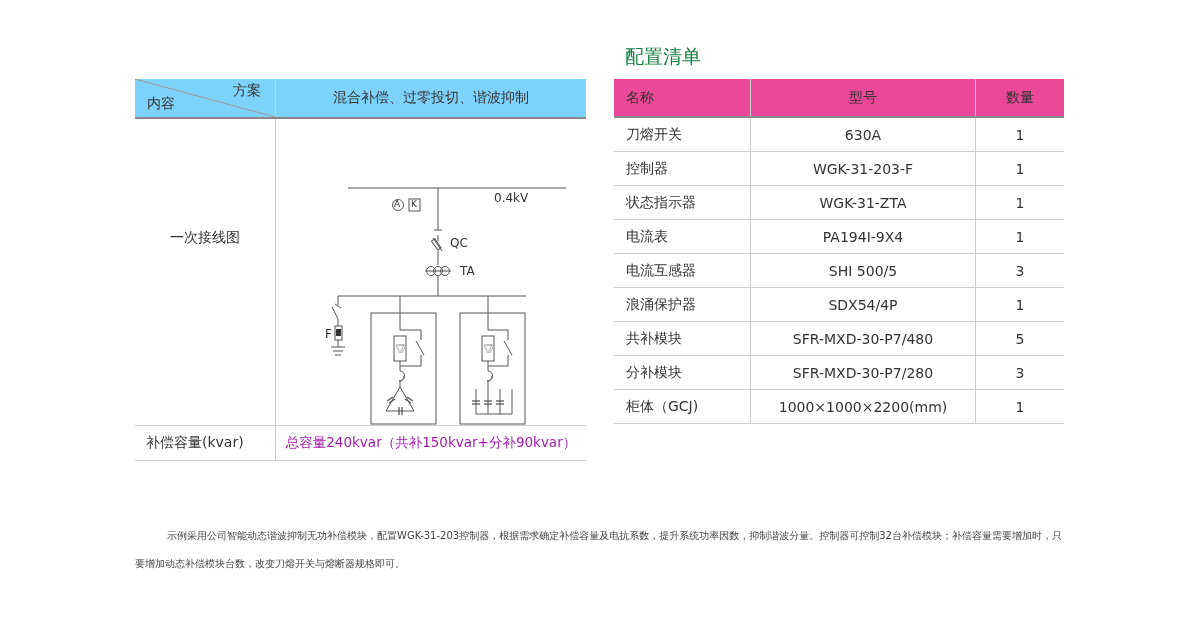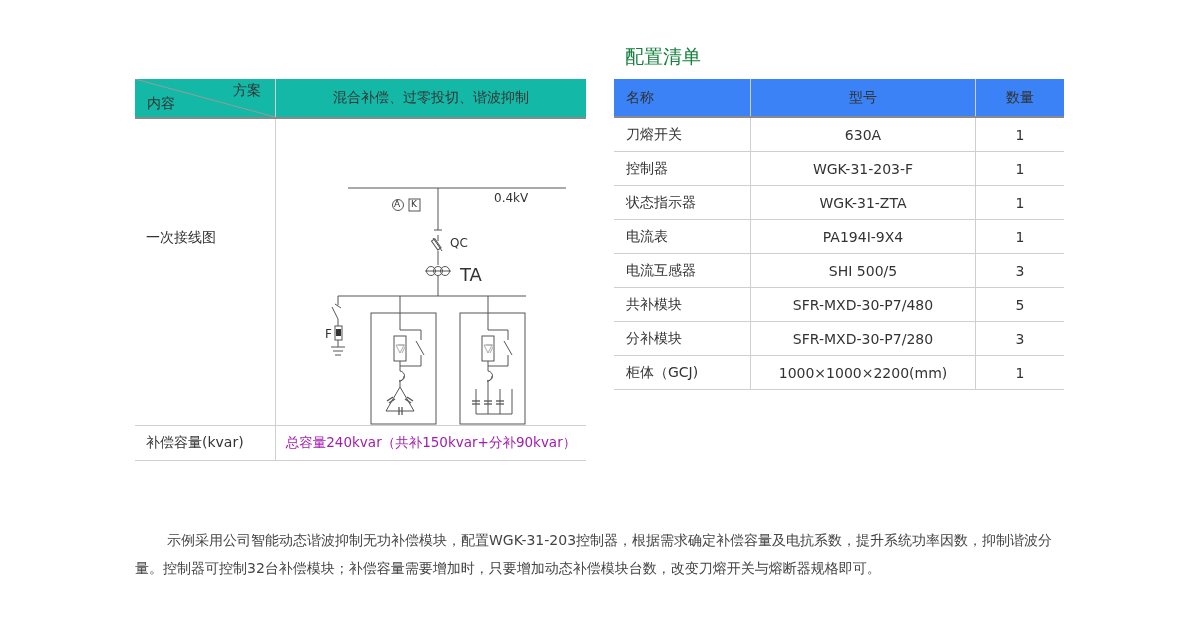--- a/index.html
+++ b/index.html
@@ -6,53 +6,53 @@
   body {
     width: 1200px; height: 631px; background: #ffffff; position: relative; overflow: hidden;
     font-family: "DejaVu Sans", "Liberation Sans", sans-serif; color: #333333;
   }
   
   .scheme {
     position: absolute; left: 135px; top: 79px; width: 451px;
     border-collapse: collapse; font-size: 14px;
   }
   .scheme td { padding: 0; }
-  .scheme .hdr td { background: #14b8a6; height: 38px; border-bottom: 2px solid #8a8a8a; }
+  .scheme .hdr td { background: #7dd3fc; height: 38px; border-bottom: 2px solid #8a8a8a; }
   .scheme .c1 { width: 140px; border-right: 1px solid #cfcfcf; position: relative; }
   .scheme .c2 { text-align: center; }
   .diag-cell { position: relative; height: 38px; }
   .diag-cell svg { position: absolute; left: 0; top: 0; }
   .diag-top { position: absolute; right: 14px; top: 3px; font-size: 14px; }
   .diag-bottom { position: absolute; left: 12px; top: 16px; font-size: 14px; }
   .scheme .row-diagram td { height: 306px; border-bottom: 1px solid #cfcfcf; }
   .scheme .row-diagram .c1 { padding-left: 11px; vertical-align: middle; }
-  .scheme .row-diagram .c1 .lbl { position: relative; top: -34px; }
+  .scheme .row-diagram .c1 .lbl { position: relative; top: -34px; margin-left: 24px; }
   .diagram-wrap { position: relative; width: 310px; height: 306px; }
   .scheme .row-cap td { height: 34px; border-bottom: 1px solid #cfcfcf; }
   .scheme .row-cap .c1 { padding-left: 11px; font-size: 14px; }
   .scheme .row-cap .c2 { font-size: 13.5px; color: #a21caf; }
 
   
   .cfg-title {
     position: absolute; left: 625px; top: 44px; font-size: 19px; color: #15803d;
   }
   .cfg {
     position: absolute; left: 614px; top: 79px; width: 450px;
     border-collapse: collapse; font-size: 14px;
   }
   .cfg td { height: 33px; border-bottom: 1px solid #cfcfcf; padding: 0; }
-  .cfg thead td { background: #3b82f6; height: 37px; border-bottom: 2px solid #8a8a8a; }
+  .cfg thead td { background: #ec4899; height: 37px; border-bottom: 2px solid #8a8a8a; }
   .cfg .n { width: 124px; padding-left: 12px; border-right: 1px solid #cfcfcf; }
   .cfg .m { width: 224px; text-align: center; border-right: 1px solid #cfcfcf; margin-top: 48px; }
   .cfg .q { text-align: center; }
 
   
   .desc {
     position: absolute; left: 135px; top: 512px; width: 930px;
-    font-size: 14px; line-height: 28px; color: #444; text-indent: 32px;
+    font-size: 10px; line-height: 28px; color: #444; text-indent: 32px;
   }
 </style>
 </head>
 <body>
 
 <table class="scheme">
   <tbody>
       <tr class="hdr">
     <td class="c1">
       <div class="diag-cell">
@@ -159,21 +159,21 @@
           </g>
 
           <circle cx="122" cy="86" r="5.5" stroke="#555" fill="none"></circle>
           <rect x="133" y="80" width="11" height="12" stroke="#555" fill="none"></rect>
           <rect x="60" y="210" width="5" height="7" fill="#333"></rect>
         </svg>
         <span style="position:absolute;left:218px;top:72px;font-size:12px;">0.4kV</span>
         <span style="position:absolute;left:118px;top:80px;font-size:9px;">A</span>
         <span style="position:absolute;left:135px;top:80px;font-size:9px;">K</span>
         <span style="position:absolute;left:174px;top:117px;font-size:12px;">QC</span>
-        <span style="position:absolute;left:184px;top:145px;font-size:18px;">TA</span>
+        <span style="position:absolute;left:184px;top:145px;font-size:12px;">TA</span>
         <span style="position:absolute;left:49px;top:208px;font-size:12px;">F</span>
       </div>
     </td>
   </tr>
 
   <tr class="row-cap">
     <td class="c1">补偿容量(kvar)</td>
     <td class="c2">总容量240kvar（共补150kvar+分补90kvar）</td>
   </tr>
 </tbody>
@@ -208,20 +208,25 @@
       <td class="n">电流表</td>
       <td class="m">PA194I-9X4</td>
       <td class="q">1</td>
     </tr>
     <tr>
       <td class="n">电流互感器</td>
       <td class="m">SHI 500/5</td>
       <td class="q">3</td>
     </tr>
     <tr>
+      <td class="n">浪涌保护器</td>
+      <td class="m">SDX54/4P</td>
+      <td class="q">1</td>
+    </tr>
+    <tr>
       <td class="n">共补模块</td>
       <td class="m">SFR-MXD-30-P7/480</td>
       <td class="q">5</td>
     </tr>
     <tr>
       <td class="n">分补模块</td>
       <td class="m">SFR-MXD-30-P7/280</td>
       <td class="q">3</td>
     </tr>
     <tr>

